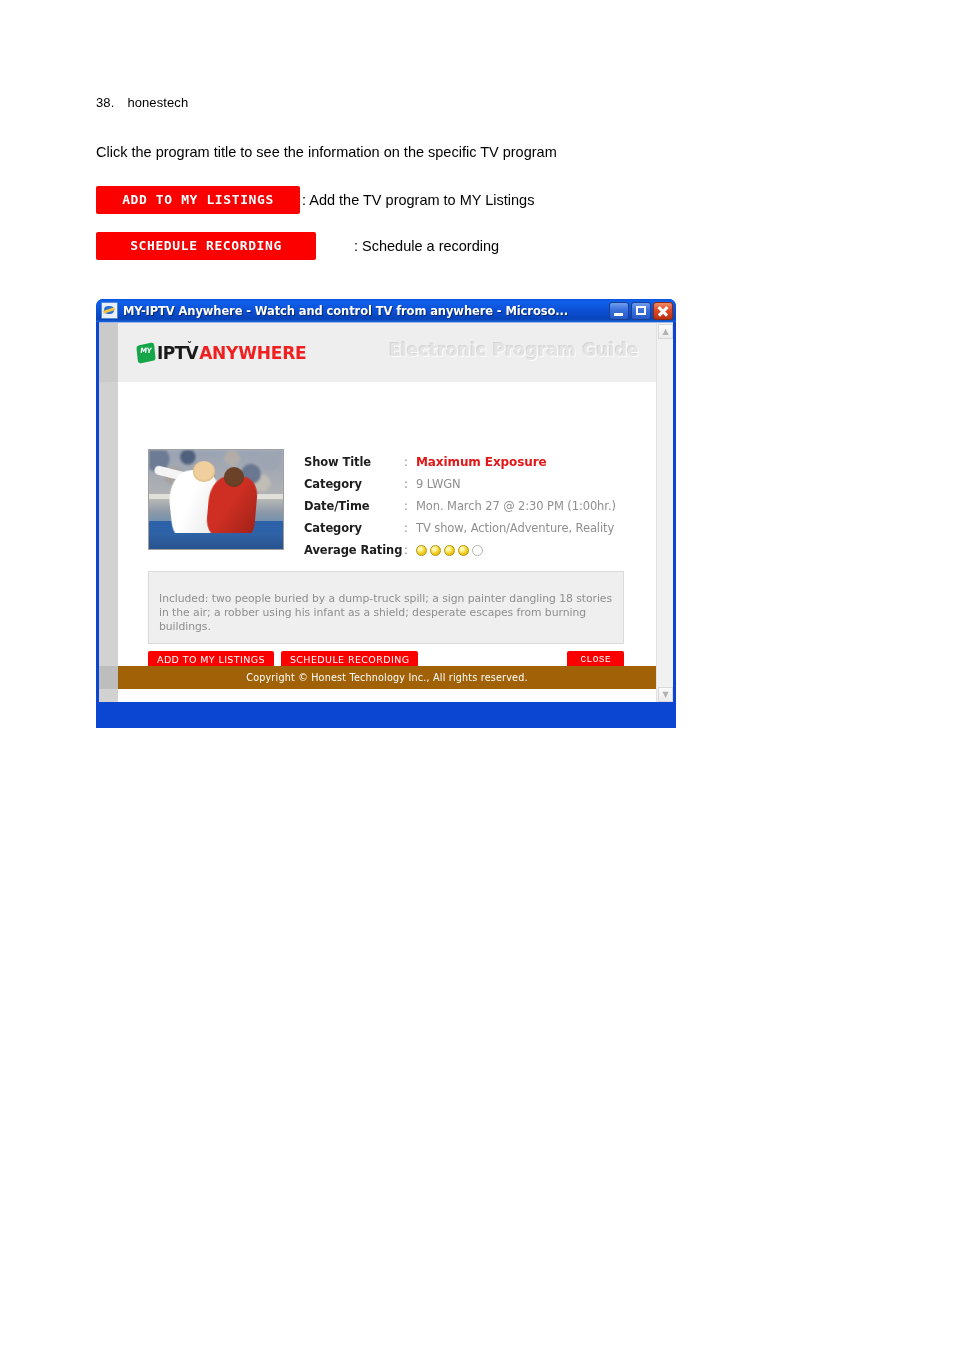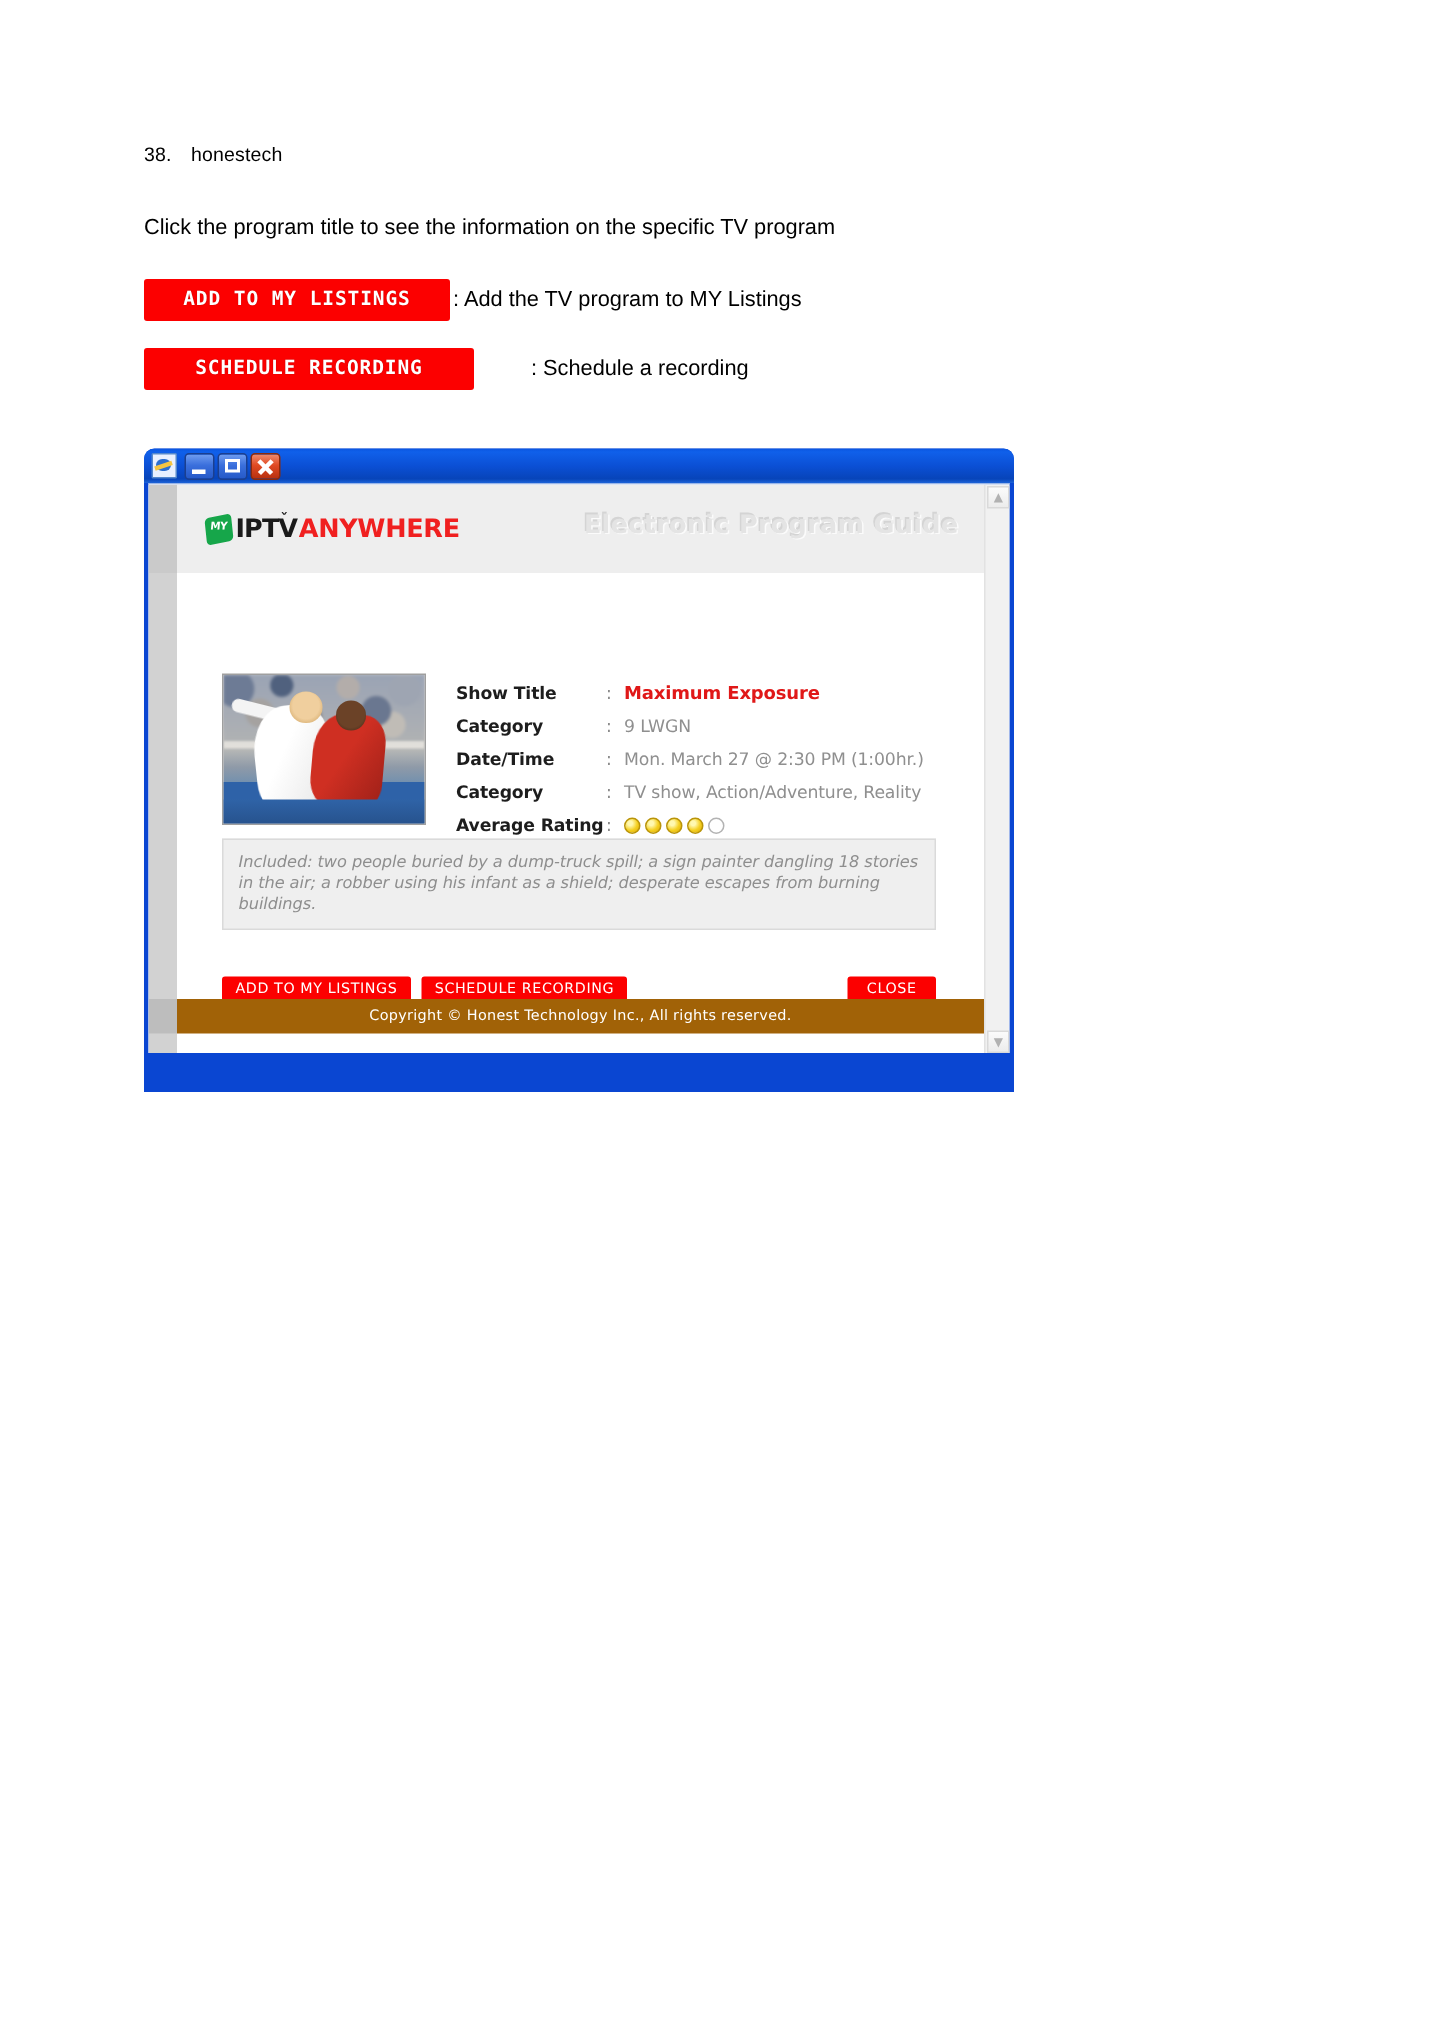--- a/index.html
+++ b/index.html
@@ -358,32 +358,31 @@
     border: 1px solid #b99409;
     box-sizing: border-box;
   }
   .star.off {
     background: #ffffff;
     border: 1px solid #b3b3b3;
   }
 
   .desc-box {
     position: absolute;
-    left: 30px; top: 177px;
+    left: 30px; top: 189px;
     width: 476px;
     min-height: 48px;
     background: #efefef;
     border: 1px solid #dadada;
     box-sizing: border-box;
-    padding: 8px 10px 9px 10px;
+    padding: 20px 10px 9px 10px;
     font-size: 10.8px;
     color: #8e8e8e;
     line-height: 14px;
     letter-spacing: -0.05px;
-    font-style: italic;
   }
 
   .action-bar {
     position: absolute;
     left: 30px; top: 269px;
     width: 476px;
     display: flex;
     align-items: center;
   }
   .act-btn {
@@ -391,21 +390,21 @@
     color: #ffffff;
     font-size: 9.5px;
     font-family: "DejaVu Sans", sans-serif;
     letter-spacing: 0.4px;
     padding: 4px 9px 5px 9px;
     border-radius: 2px;
     line-height: 9px;
     white-space: nowrap;
   }
   .act-btn + .act-btn { margin-left: 7px; }
-  .act-btn.close-btn { margin-left: auto; padding-left: 13px; padding-right: 13px; }
+  .act-btn.close-btn { margin-left: auto; padding-left: 13px; padding-right: 13px; font-family: Liberation Mono, monospace; }
 
   .site-footer {
     position: absolute;
     left: 19px; top: 343px;
     width: 538px;
     height: 23px;
     background: #a16207;
     display: flex;
     align-items: center;
     justify-content: center;
@@ -510,20 +509,21 @@
 
 <div class="legend-row r2">
   <div class="doc-btn b2">SCHEDULE RECORDING</div>
   <div class="legend-text">: Schedule a recording</div>
 </div>
 
 <div class="ie-window">
 
   <div class="titlebar">
     <div class="tb-icon"></div>
+    <div class="tb-title">MY-IPTV Anywhere - Watch and control TV from anywhere - Microso...</div>
     <div class="tb-buttons">
       <div class="tb-btn min"></div>
       <div class="tb-btn max"></div>
       <div class="tb-btn close"></div>
     </div>
   </div>
 
   <div class="ie-client">
 
     <div class="page-area">

